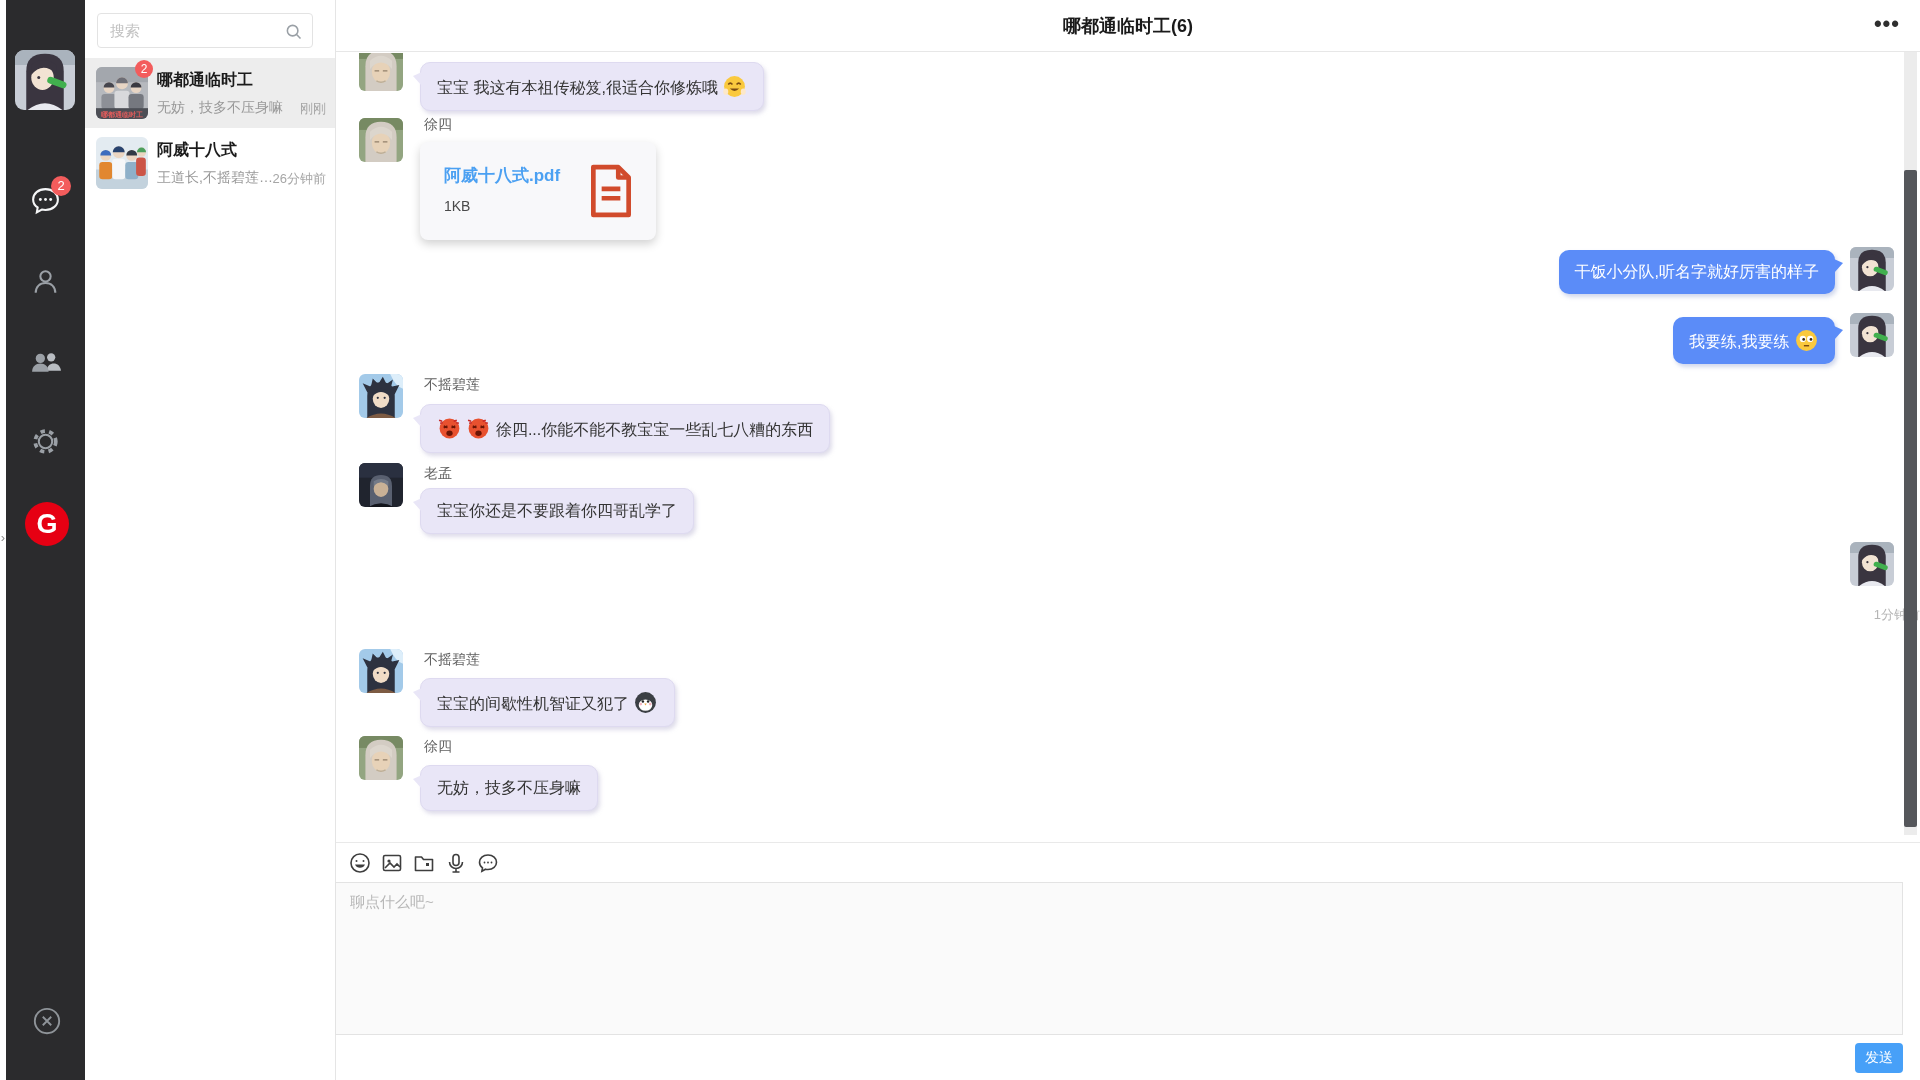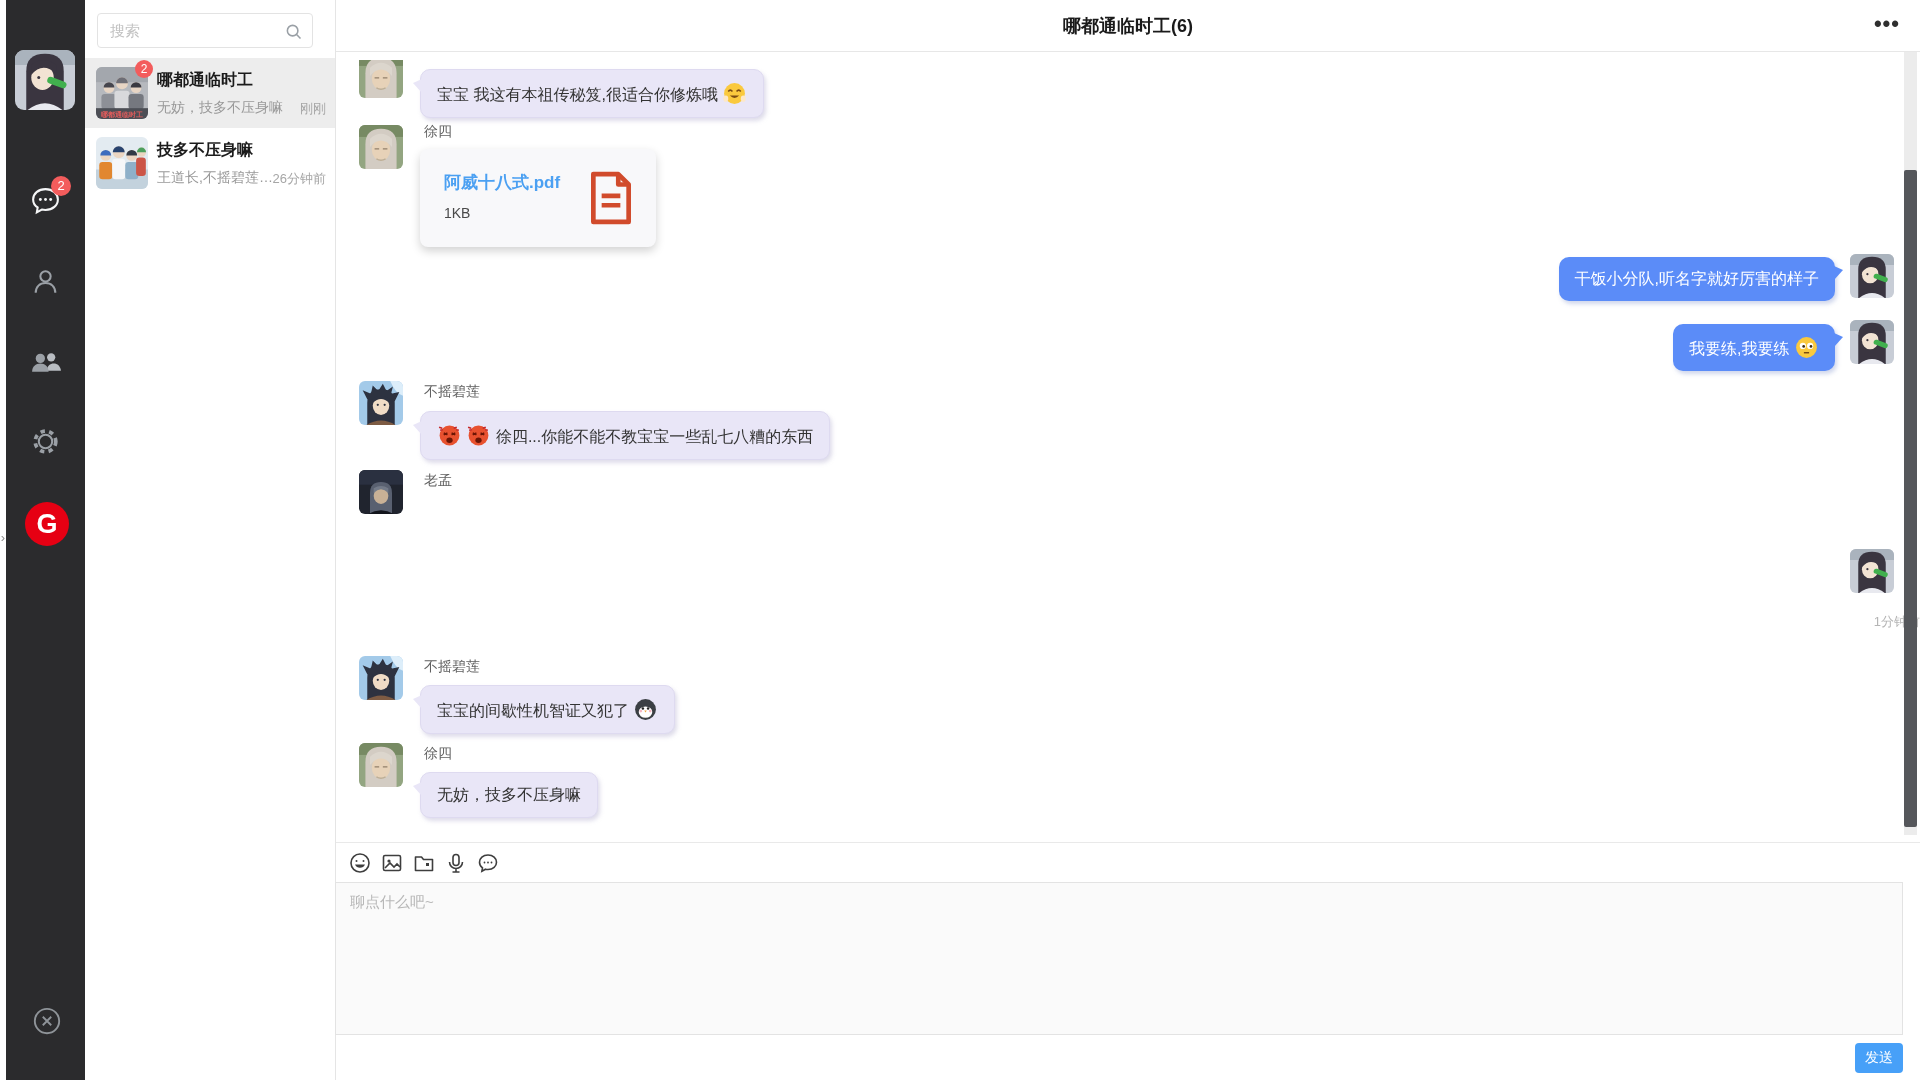--- a/index.html
+++ b/index.html
@@ -43,21 +43,21 @@
 
   
   #chat-panel { position:absolute; left:336px; top:0; right:0; height:892px; background:#fff; }
   #chat-header { position:absolute; left:0; top:0; right:0; height:52px; background:#fff;
     border-bottom:1px solid #e7e7e7; }
   #chat-title { position:absolute; left:0; right:0; top:0; height:52px; line-height:52px;
     text-align:center; font-size:18px; font-weight:bold; color:#1a1a1a; }
   #more-btn { position:absolute; right:20px; top:0; height:52px; line-height:48px; font-size:22px;
     font-weight:bold; color:#2f2f2f; letter-spacing:1px; cursor:pointer; }
 
-  #messages { position:absolute; left:0; top:60px; right:0; height:790px; overflow:hidden; background:#fff;text-decoration:underline; }
+  #messages { position:absolute; left:0; top:53px; right:0; height:790px; overflow:hidden; background:#fff;text-decoration:underline; }
 
   .av { position:absolute; width:44px; height:44px; border-radius:6px; overflow:hidden; cursor:pointer; }
   .sender { position:absolute; font-size:14px; color:#616161; line-height:18px;text-align:right; }
   .bub { position:absolute; padding:11px 16px; border-radius:10px; font-size:16px; line-height:22px;
     white-space:nowrap; cursor:default; }
   .bub-in { background:#e9e6f7; color:#333; border:1px solid #dedaf0;
     box-shadow:2px 3px 4px rgba(160,155,195,.35); }
   .bub-in::before { content:""; position:absolute; left:-8px; top:9px; border-style:solid;
     border-width:4px 9px 10px 0; border-color:transparent #e9e6f7 transparent transparent; }
   .bub-out { background:#5b8cf8; color:#fff; box-shadow:2px 3px 4px rgba(120,140,200,.35); }
@@ -317,21 +317,21 @@
       <div class="c-prev">无妨，技多不压身嘛</div>
       <div class="c-time">刚刚</div>
     </div>
 
     <div class="chat-item" style="top:128px;background:#fff">
       <div class="c-av">
         <svg width="100%" height="100%">
             <use href="#av-group2"></use>
           </svg>
       </div>
-      <div class="c-name">技多不压身嘛</div>
+      <div class="c-name">阿威十八式</div>
       <div class="c-prev">王道长,不摇碧莲…</div>
       <div class="c-time">26分钟前</div>
     </div>
   </div>
 
   <div id="chat-panel">
     <div id="chat-header">
       <div id="chat-title">哪都通临时工(6)</div>
       <div id="more-btn">•••</div>
     </div>
@@ -394,20 +394,23 @@
             <use href="#em-angry"></use>
           </svg>
         <span>徐四...你能不能不教宝宝一些乱七八糟的东西</span>
       </div>
 
       <div class="av" style="left:23px;top:410px">
         <svg width="100%" height="100%">
             <use href="#av-meng"></use>
           </svg></div>
       <div class="sender" style="left:88px;top:411px">老孟</div>
+      <div class="bub bub-in" style="left:84px;top:435px">
+        <span>宝宝你还是不要跟着你四哥乱学了</span>
+      </div>
 
       <div class="av" style="right:26px;top:489px">
         <svg width="100%" height="100%">
             <use href="#av-self"></use>
           </svg></div>
 
       <div class="divider" style="top:553px">1分钟前</div>
 
       <div class="av" style="left:23px;top:596px">
         <svg width="100%" height="100%">

